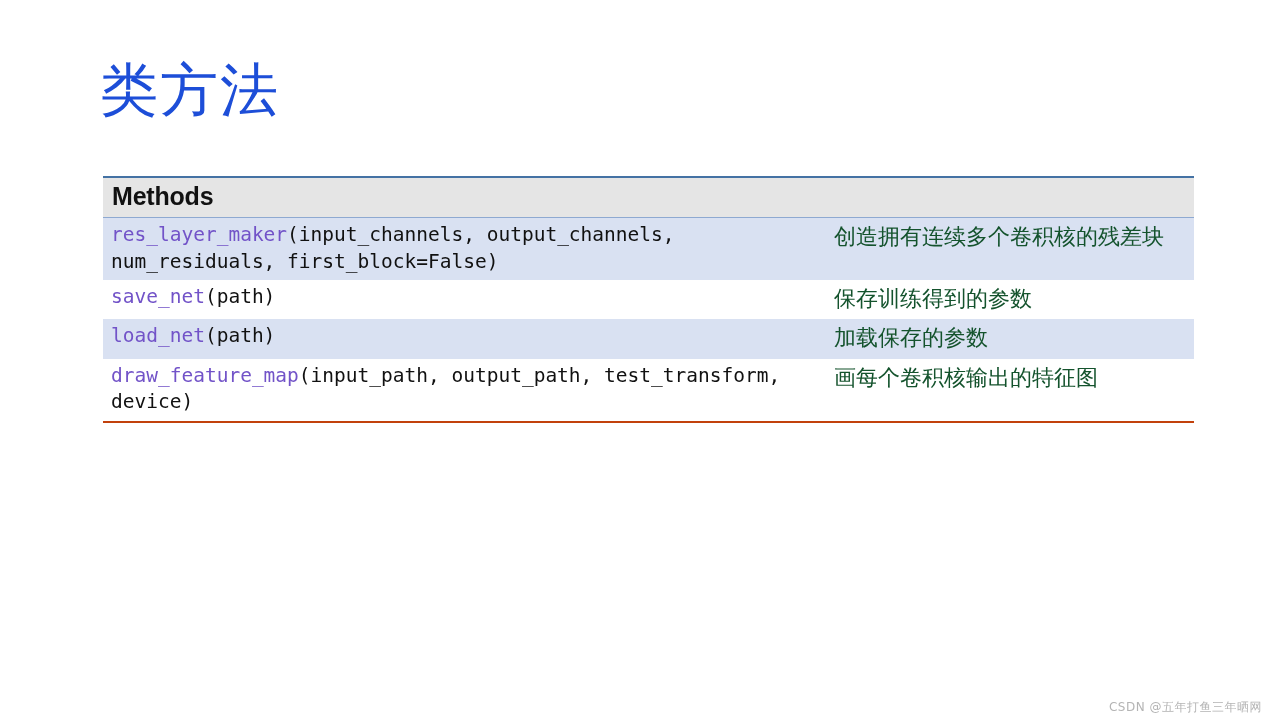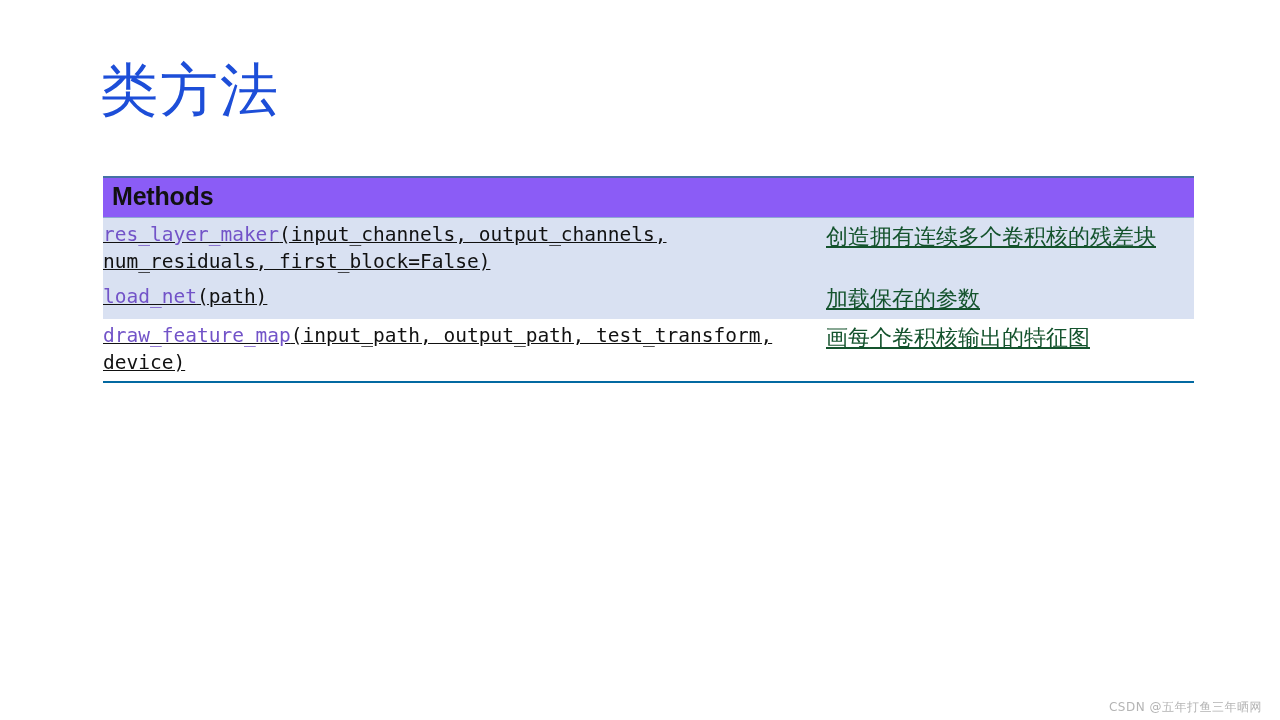--- a/index.html
+++ b/index.html
@@ -44,40 +44,39 @@
 
   #methods-table thead th {
     text-align: left;
     padding: 4px 0 6px 9px;
     font-size: 25px;
     font-weight: 700;
     letter-spacing: -0.2px;
     border-top: 2px solid #4472A4;
     border-bottom: 1px solid #8EA9D1;
     color: #111111;
-    background: #8b5cf6;
+    background: #e5e5e5;
   }
 
   #methods-table tbody tr.row-shaded td {
     background: #d9e1f2;
   }
   #methods-table tbody tr.row-plain td {
     background: #ffffff;
   }
   #methods-table tbody tr:first-child td {
     border-top: 1px solid #4472A4;
   }
   #methods-table tbody tr:last-child td {
-    border-bottom: 2px solid #0369a1;
+    border-bottom: 2px solid #c2410c;
   }
 
   #methods-table td {
     vertical-align: top;
-    padding: 4px 0 5px 0;
-    text-decoration: underline;
+    padding: 4px 0 5px 8px;
   }
 
   td.sig-cell {
     padding-left: 10px;
     padding-right: 4px;
     font-family: "DejaVu Sans Mono", "Liberation Mono", monospace;
     font-size: 19.5px;
     line-height: 1.36;
     color: #111111;
     word-break: break-word;
@@ -120,20 +119,24 @@
     <tr>
       <th>Methods</th>
       <th></th>
     </tr>
   </thead>
   <tbody id="methods-body">
       <tr class="row-shaded">
         <td class="sig-cell"><span class="fn-name">res_layer_maker</span><span class="fn-params">(input_channels, output_channels, num_residuals, first_block=False)</span></td>
         <td class="desc-cell">创造拥有连续多个卷积核的残差块</td>
       </tr>
+      <tr class="row-plain">
+        <td class="sig-cell"><span class="fn-name">save_net</span><span class="fn-params">(path)</span></td>
+        <td class="desc-cell">保存训练得到的参数</td>
+      </tr>
       <tr class="row-shaded">
         <td class="sig-cell"><span class="fn-name">load_net</span><span class="fn-params">(path)</span></td>
         <td class="desc-cell">加载保存的参数</td>
       </tr>
       <tr class="row-plain">
         <td class="sig-cell"><span class="fn-name">draw_feature_map</span><span class="fn-params">(input_path, output_path, test_transform, device)</span></td>
         <td class="desc-cell">画每个卷积核输出的特征图</td>
       </tr>
     </tbody>
 </table>

